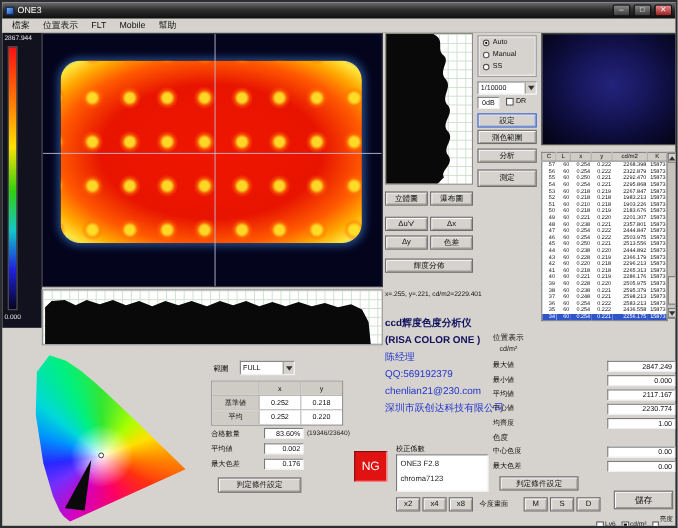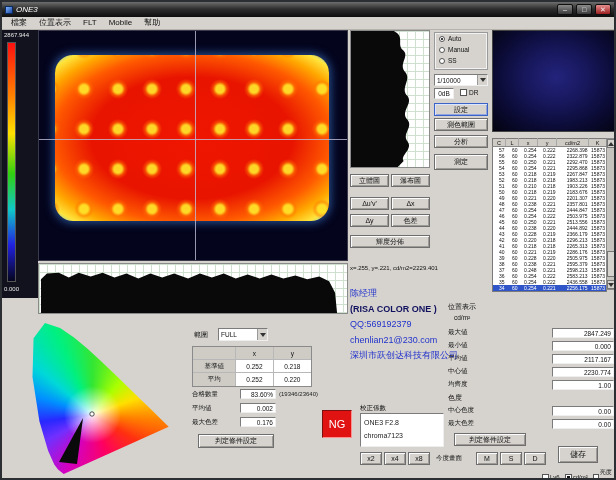--- a/index.html
+++ b/index.html
@@ -1,21 +1,21 @@
 <!DOCTYPE html>
 <html><head>
 <meta charset="utf-8">
 <style>
   *{margin:0;padding:0;box-sizing:border-box;}
   html,body{width:616px;height:480px;background:#888;}
   body{font-family:"Liberation Sans","DejaVu Sans",sans-serif;color:#111;}
   .window{position:relative;width:616px;height:480px;background:#d6d3ce;border:2px solid #2b2f33;overflow:hidden;}
 
   
-  .titlebar{position:absolute;left:0;top:0;width:100%;height:15px;background:linear-gradient(#6e6e6e,#2f2f2f 45%,#0d0d0d);display:flex;align-items:center;gap:3px;padding:0 3px;color:#fff;font-size:8px;font-style:italic;}
+  .titlebar{position:absolute;left:0;top:0;width:100%;height:15px;background:linear-gradient(#6e6e6e,#2f2f2f 45%,#0d0d0d);display:flex;align-items:center;gap:3px;padding:0 3px;color:#fff;font-size:8px;}
   .app-icon{width:8px;height:8px;background:linear-gradient(135deg,#7fb3ff,#1a47a0);border:1px solid #0a2a60;}
   .tb-spacer{flex:1;}
   .win-btn{width:16px;height:11px;font-size:7px;line-height:9px;text-align:center;color:#eee;background:linear-gradient(#8a8a8a,#3a3a3a);border:1px solid #101010;border-radius:2px;}
   .win-btn.close{background:linear-gradient(#e68c8c,#9c1f1f);}
   .menubar{position:absolute;left:0;top:15px;width:100%;height:13px;background:#d6d3ce;border-bottom:1px solid #b6b2ac;display:flex;align-items:flex-start;font-size:8px;padding-left:3px;}
   .menu-item{padding:0 6px;line-height:12px;}
 
   
   .dark-strip{position:absolute;left:0;top:28px;width:36px;height:268px;background:#12121e;}
   .cb-label{position:absolute;color:#e8e8e8;font-size:6px;}
@@ -166,22 +166,23 @@
 
   <div class="plot" style="left:36px;top:261px;width:310px;height:51px;">
     <svg viewBox="0 0 310 51" preserveAspectRatio="none">
       <path d="M2,51 L2,16 L8,10 L20,9 L30,14 L40,9 L52,13 L64,9 L76,14 L88,10 L100,15 L112,10 L124,14 L136,10 L150,15 L162,10 L174,14 L186,10 L198,15 L210,11 L222,15 L234,11 L246,15 L258,12 L270,16 L282,13 L292,18 L298,30 L300,51 Z" fill="#090909"></path>
     </svg>
   </div>
 
   <span class="lbl" style="left:348px;top:263px;font-size:6px;">x=.255, y=.221, cd/m2=2229.401</span>
 
   <div class="contact">
+      <div class="contact-line dark">ccd辉度色度分析仪</div>
+      <div class="contact-line dark">(RISA COLOR ONE )</div>
       <div class="contact-line">陈经理</div>
-      <div class="contact-line dark">(RISA COLOR ONE )</div>
       <div class="contact-line">QQ:569192379</div>
       <div class="contact-line">chenlian21@230.com</div>
       <div class="contact-line">深圳市跃创达科技有限公司</div>
     </div>
 
   <div class="group" style="left:432px;top:30px;width:54px;height:38px;background:#d6d3ce;">
     <div class="radio-row">
       <span class="radio on"></span>
       <span>Auto</span>
     </div>
@@ -534,21 +535,21 @@
       <div class="pos-row">
         <span class="pos-lbl">中心色度</span>
         <span class="vbox pos-val">0.00</span>
       </div>
       <div class="pos-row">
         <span class="pos-lbl">最大色差</span>
         <span class="vbox pos-val">0.00</span>
       </div>
     </div>
   <div class="btn" style="left:452px;top:431px;width:72px;height:13px;">判定條件設定</div>
-  <div class="btn" style="left:556px;top:444px;width:40px;height:17px;font-size:8px;">儲存</div>
+  <div class="btn" style="left:556px;top:444px;width:54px;height:17px;font-size:8px;">儲存</div>
 
   <div class="footer-checks">
       <span class="check-item">
         <span class="checkbox"></span>
         <span class="check-lbl">Lv6</span>
       </span>
       <span class="check-item">
         <span class="checkbox checked"></span>
         <span class="check-lbl">cd/m²</span>
       </span>

